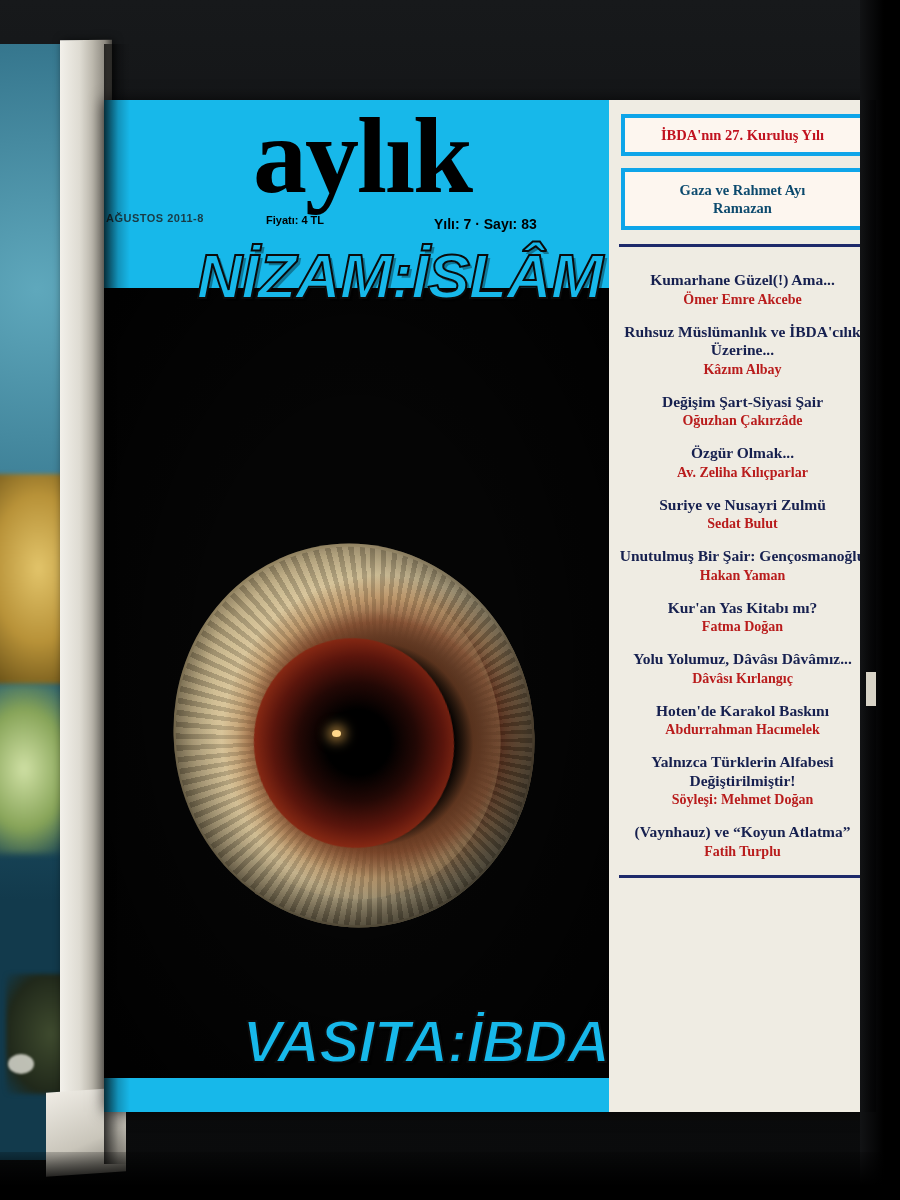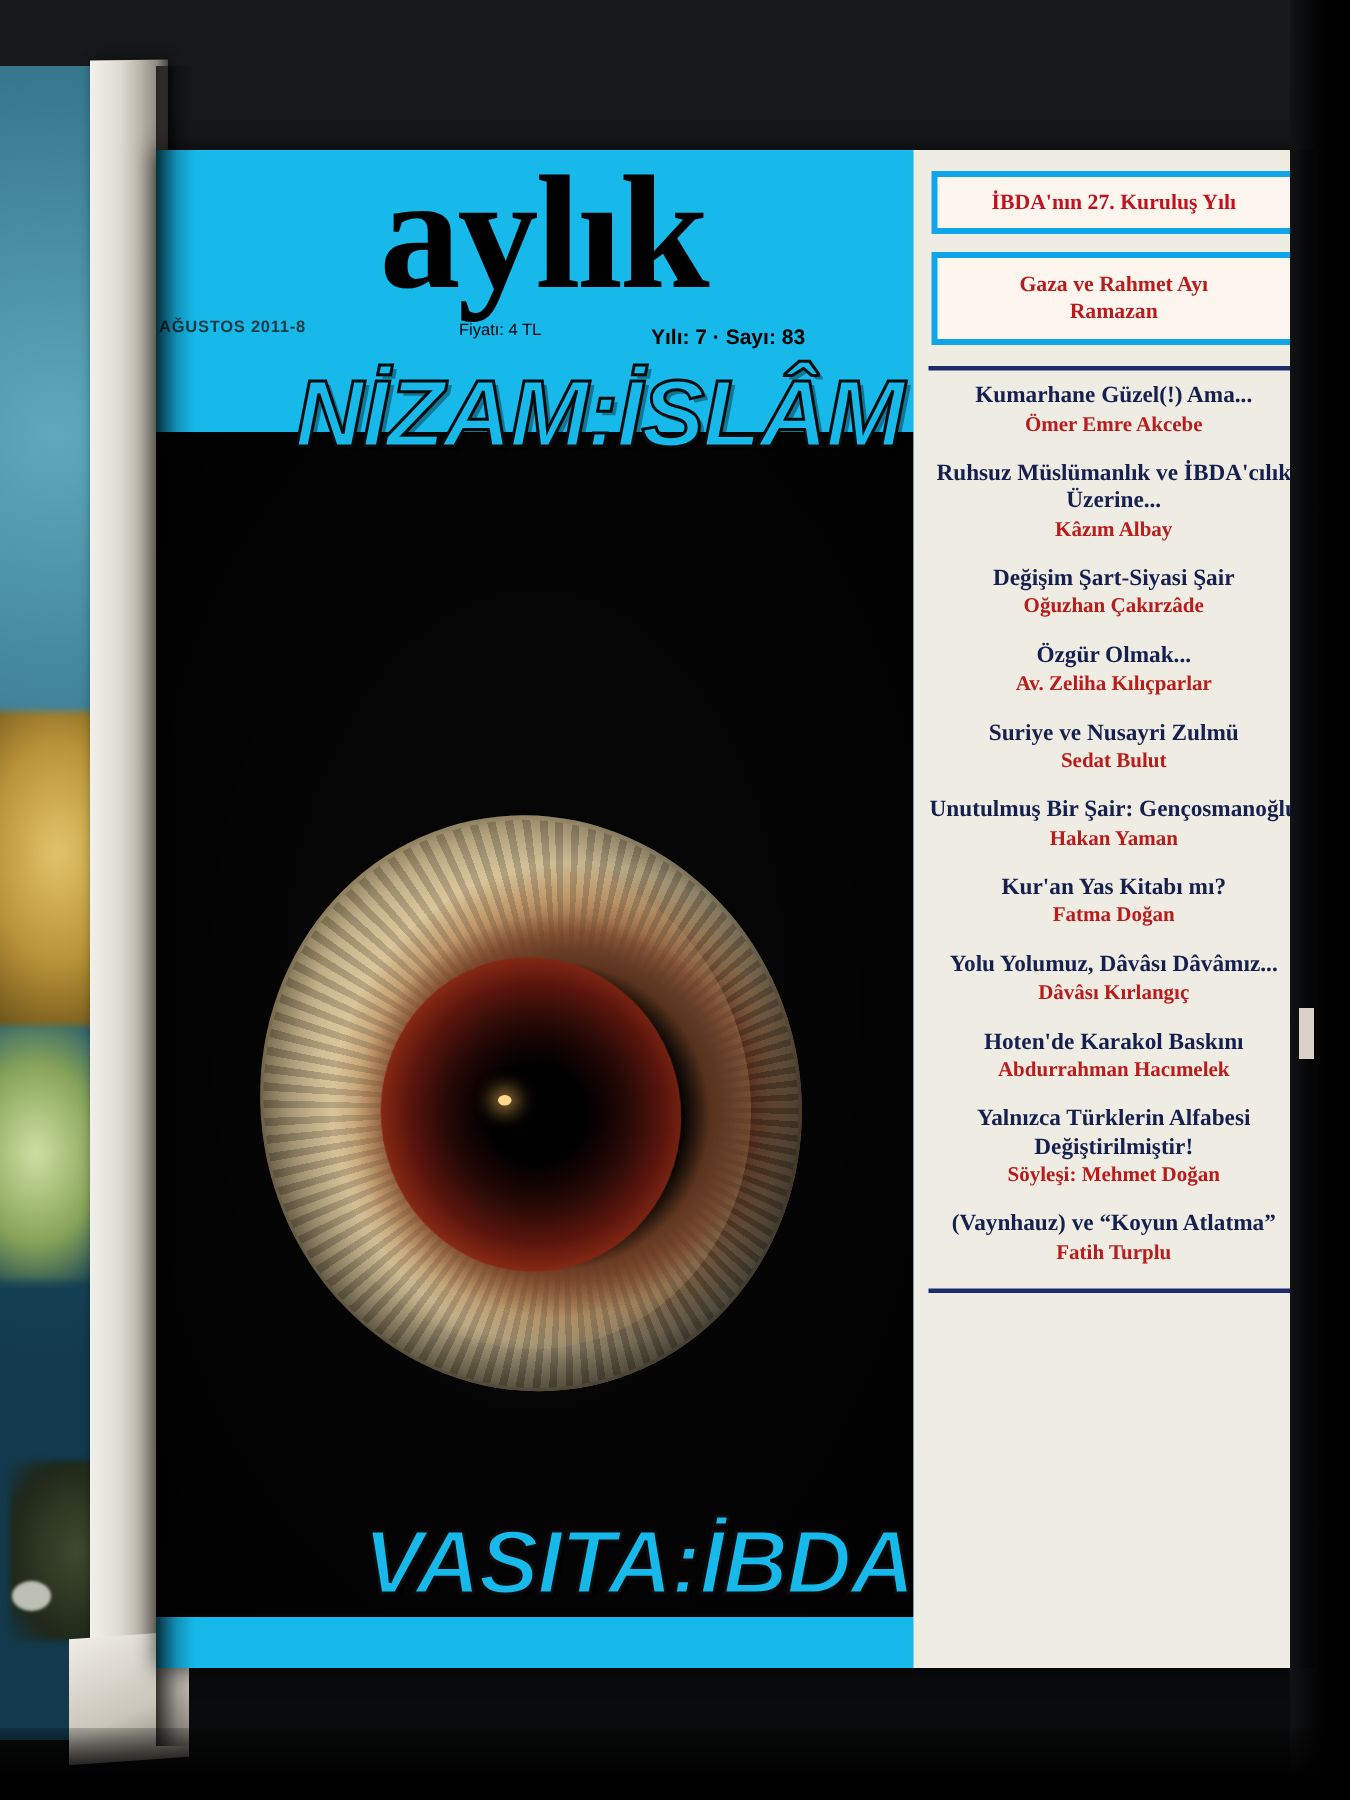--- a/index.html
+++ b/index.html
@@ -146,21 +146,21 @@
   .issue-date {
     position: absolute;
     left: 2px; top: 0;
     font-size: 11px; font-weight: bold; color: #1b1b1b;
     letter-spacing: .5px;
     opacity: .8;
   }
   .issue-price {
     position: absolute;
     left: 162px; top: 2px;
-    font-size: 11px; font-weight: normal; color: #000; margin-left: 40px;
+    font-size: 11px; font-weight: bold; color: #000;
   }
   .issue-no {
     position: absolute;
     left: 330px; top: 4px;
     font-size: 14px; font-weight: bold; color: #000; text-align: center;
   }
 
   .headline-top {
     position: absolute;
     left: 0; top: 140px;
@@ -269,31 +269,31 @@
     text-align: center;
     padding: 8px 4px;
     color: #c1121f;
     font-weight: bold;
     font-size: 14.5px;
     line-height: 18px;
     font-family: "Liberation Serif", serif;
   }
   .promo-box.second {
     margin-top: 12px;
-    color: #b91c1c;
+    color: #0c4a6e;
     padding: 9px 4px;
   }
   .rule {
     margin: 14px 10px 0 10px;
     height: 3px;
     background: #1d2a6b;
   }
   .toc {
     margin: 0 10px;
-    padding-top: 8px;
+    padding-top: 24px;
   }
   .toc-item {
     text-align: center;
     margin-bottom: 15px;
   }
   .toc-title {
     font-family: "Liberation Serif", serif;
     font-weight: bold;
     font-size: 15.5px;
     line-height: 18.5px;

